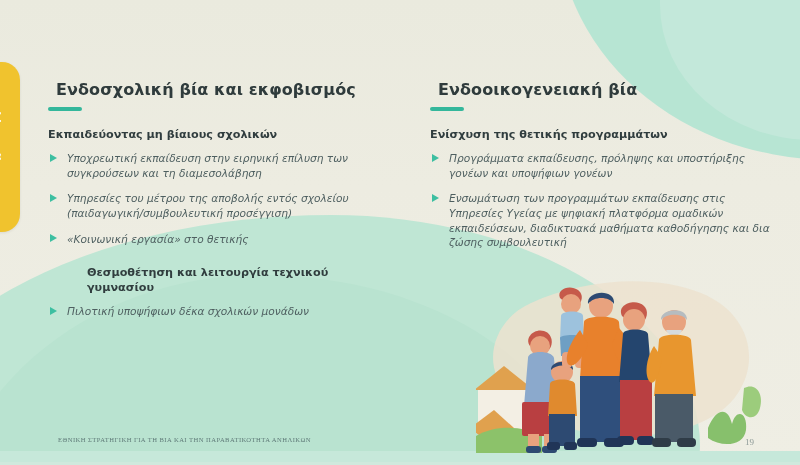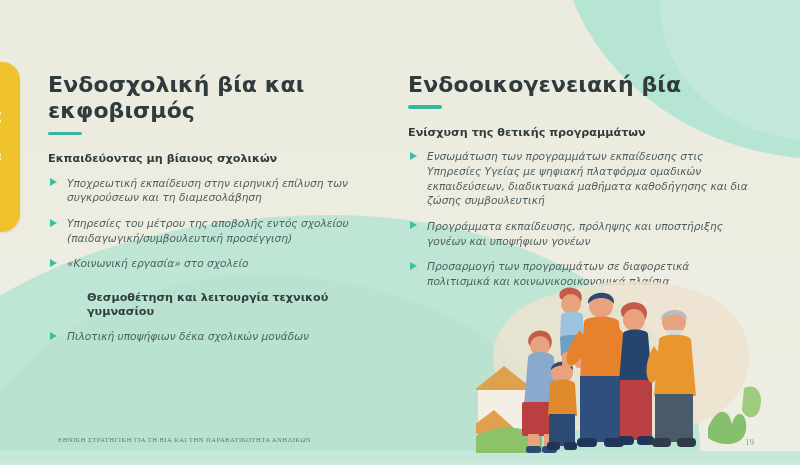--- a/index.html
+++ b/index.html
@@ -98,29 +98,29 @@
     letter-spacing: 0.3px;
     padding-left: 14px;
   }
 
   
   .col {
     position: absolute;
     top: 72px;
   }
   .col-left  { left: 48px;  width: 340px; }
-  .col-right { left: 408px; width: 345px; }
+  .col-right { left: 430px; width: 345px; }
 
   .col-title {
-    font-size: 22px;
+    font-size: 16px;
     font-weight: 700;
     color: #2f3b3c;
     letter-spacing: 0.1px;
     line-height: 1.2;
-    margin: 0;
+    margin: 8px;
   }
   .title-rule {
     width: 34px;
     height: 3.5px;
     background: #34b79b;
     border-radius: 2px;
     margin-top: 7px;
     margin-bottom: 17px;
   }
 
@@ -215,50 +215,46 @@
       <li>
         <span class="bullet-marker"></span>
         <span>Υποχρεωτική εκπαίδευση στην ειρηνική επίλυση των συγκρούσεων και τη διαμεσολάβηση</span>
       </li>
       <li>
         <span class="bullet-marker"></span>
         <span>Υπηρεσίες του μέτρου της αποβολής εντός σχολείου (παιδαγωγική/συμβουλευτική προσέγγιση)</span>
       </li>
       <li>
         <span class="bullet-marker"></span>
-        <span>«Κοινωνική εργασία» στο σχολείο</span>
+        <span>«Κοινωνική εργασία» στο θετικής</span>
       </li>
     </ul>
 
     <h3 class="subhead spaced">Θεσμοθέτηση και λειτουργία τεχνικού γυμνασίου</h3>
     <ul class="bullets">
       <li>
         <span class="bullet-marker"></span>
         <span>Πιλοτική υποψήφιων δέκα σχολικών μονάδων</span>
       </li>
     </ul>
   </div>
 
   <div class="col col-right">
     <h2 class="col-title">Ενδοοικογενειακή βία</h2>
     <div class="title-rule"></div>
 
     <h3 class="subhead">Ενίσχυση της θετικής προγραμμάτων</h3>
     <ul class="bullets">
       <li>
         <span class="bullet-marker"></span>
+        <span>Προγράμματα εκπαίδευσης, πρόληψης και υποστήριξης γονέων και υποψήφιων γονέων</span>
+      </li>
+      <li>
+        <span class="bullet-marker"></span>
         <span>Ενσωμάτωση των προγραμμάτων εκπαίδευσης στις Υπηρεσίες Υγείας με ψηφιακή πλατφόρμα ομαδικών εκπαιδεύσεων, διαδικτυακά μαθήματα καθοδήγησης και δια ζώσης συμβουλευτική</span>
-      </li>
-      <li>
-        <span class="bullet-marker"></span>
-        <span>Προγράμματα εκπαίδευσης, πρόληψης και υποστήριξης γονέων και υποψήφιων γονέων</span>
-      </li>
-      <li>
-        <span class="bullet-marker"></span>
-        <span>Προσαρμογή των προγραμμάτων σε διαφορετικά πολιτισμικά και κοινωνικοοικονομικά πλαίσια</span>
       </li>
     </ul>
   </div>
 
   <div class="illus">
     <svg viewBox="0 0 300 175" xmlns="http://www.w3.org/2000/svg">
 
       <path d="M40 120 C5 100 10 45 55 25 C105 2 175 -5 225 15 C272 34 285 80 262 115 C243 145 195 160 140 158 C95 156 62 140 40 120 Z" fill="#ece2cf" opacity="0.85"></path>
 
       <g>

